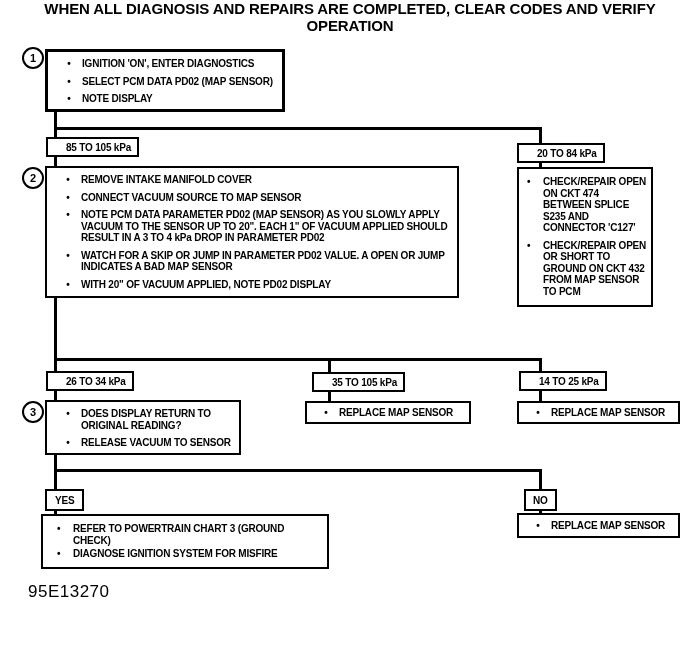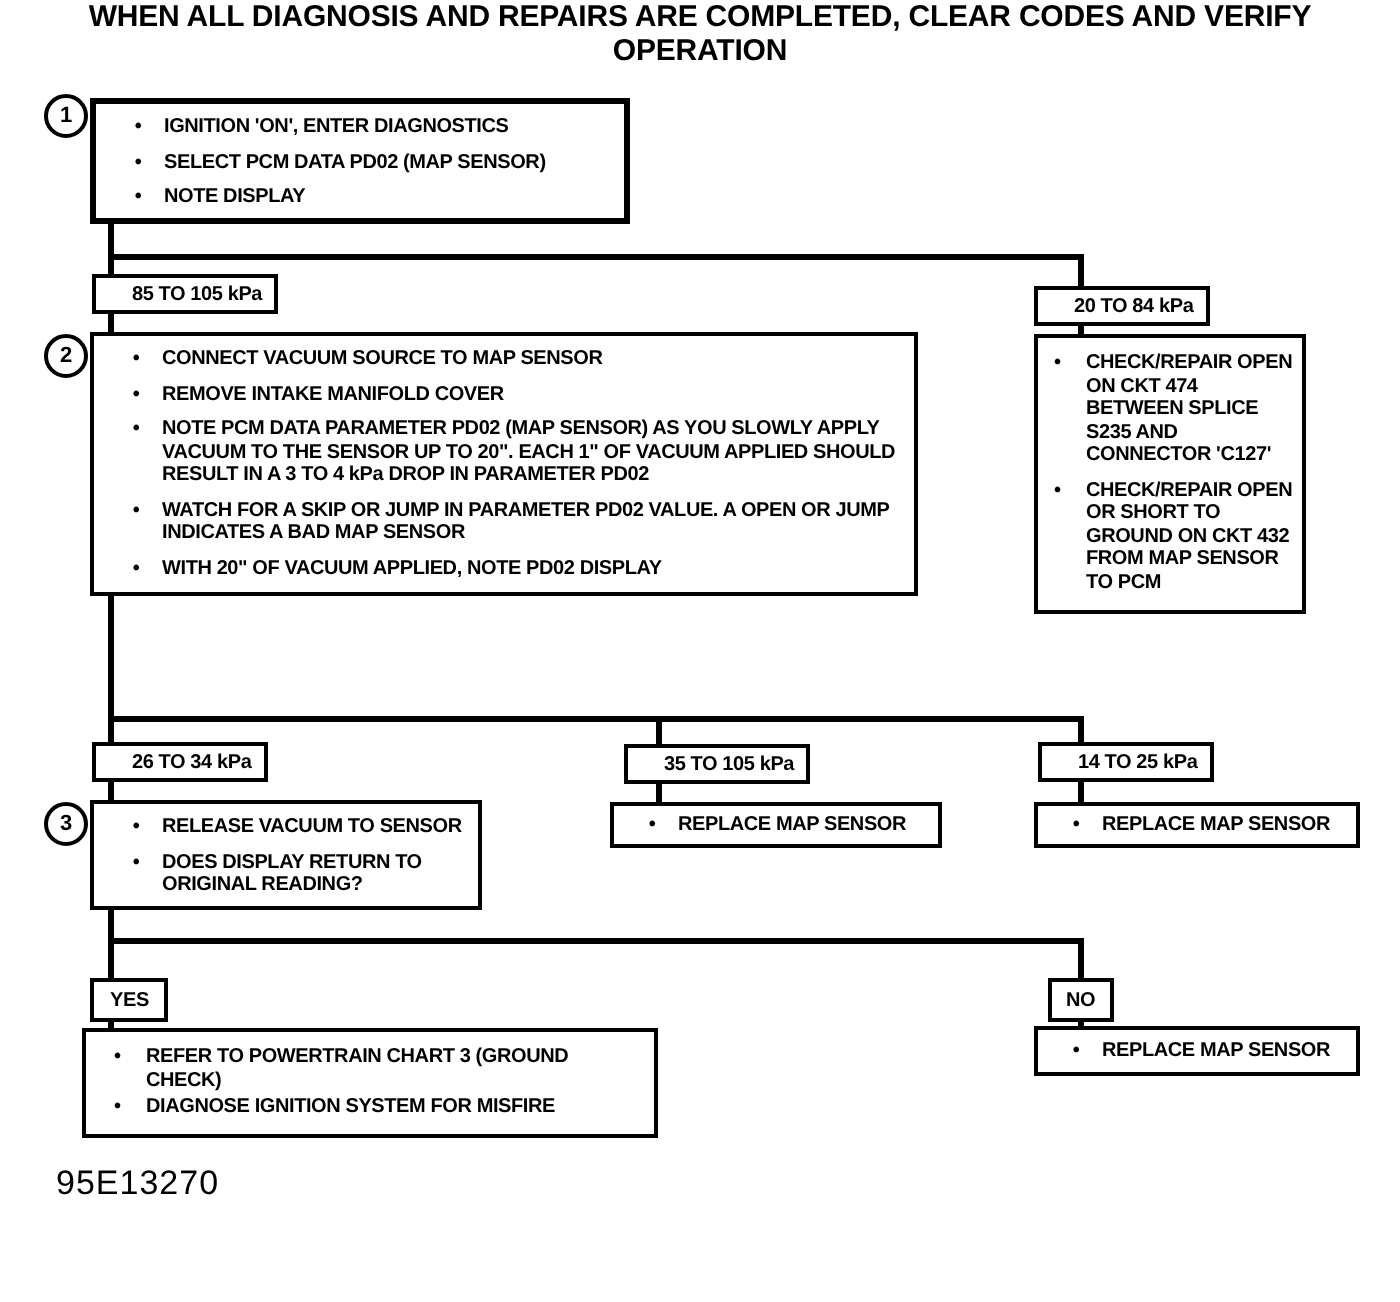--- a/index.html
+++ b/index.html
@@ -73,44 +73,44 @@
   <div class="hline" style="left:54px; top:469px; width:488px;"></div>
   <div class="vline" style="left:54px; top:469px; height:23px;"></div>
   <div class="vline" style="left:539px; top:469px; height:23px;"></div>
   <div class="vline" style="left:54px; top:509px; height:10px;"></div>
   <div class="vline" style="left:539px; top:509px; height:9px;"></div>
 
   <div class="circ" style="left:22px; top:47px;">1</div>
   <div class="circ" style="left:22px; top:167px;">2</div>
   <div class="circ" style="left:22px; top:401px;">3</div>
 
-  <div class="box thick" style="left:45px; top:49px; width:270px; min-height:57px;">
+  <div class="box thick" style="left:45px; top:49px; width:240px; min-height:57px;">
     <div class="rows">
       <div class="row">
           <span>IGNITION 'ON', ENTER DIAGNOSTICS</span>
         </div>
       <div class="row">
           <span>SELECT PCM DATA PD02 (MAP SENSOR)</span>
         </div>
       <div class="row">
           <span>NOTE DISPLAY</span>
         </div>
     </div>
   </div>
 
   <div class="tag" style="left:46px; top:137px;">85 TO 105 kPa</div>
   <div class="tag" style="left:517px; top:143px;">20 TO 84 kPa</div>
 
   <div class="box" style="left:45px; top:166px; width:414px; min-height:121px;">
     <div class="rows" style="padding-bottom:6px;">
       <div class="row">
-          <span>CONNECT VACUUM SOURCE TO MAP SENSOR</span>
+          <span>REMOVE INTAKE MANIFOLD COVER</span>
         </div>
       <div class="row">
-          <span>REMOVE INTAKE MANIFOLD COVER</span>
+          <span>CONNECT VACUUM SOURCE TO MAP SENSOR</span>
         </div>
       <div class="row">
           <span>NOTE PCM DATA PARAMETER PD02 (MAP SENSOR) AS YOU SLOWLY APPLY VACUUM TO THE SENSOR UP TO 20".  EACH 1" OF VACUUM APPLIED SHOULD RESULT IN A 3 TO 4 kPa DROP IN PARAMETER PD02</span>
         </div>
       <div class="row">
           <span>WATCH FOR A SKIP OR JUMP IN PARAMETER PD02 VALUE.  A OPEN OR JUMP INDICATES A BAD MAP SENSOR</span>
         </div>
       <div class="row">
           <span>WITH 20" OF VACUUM APPLIED, NOTE PD02 DISPLAY</span>
         </div>
@@ -128,24 +128,24 @@
     </div>
   </div>
 
   <div class="tag" style="left:46px; top:371px;">26 TO 34 kPa</div>
   <div class="tag" style="left:312px; top:372px;">35 TO 105 kPa</div>
   <div class="tag" style="left:519px; top:371px;">14 TO 25 kPa</div>
 
   <div class="box" style="left:45px; top:400px; width:196px; min-height:52px;">
     <div class="rows">
       <div class="row">
-          <span>RELEASE VACUUM TO SENSOR</span>
+          <span>DOES DISPLAY RETURN TO ORIGINAL READING?</span>
         </div>
       <div class="row">
-          <span>DOES DISPLAY RETURN TO ORIGINAL READING?</span>
+          <span>RELEASE VACUUM TO SENSOR</span>
         </div>
     </div>
   </div>
 
   <div class="box" style="left:305px; top:401px; width:166px; min-height:23px;">
     <div class="rows" style="padding:4px 3px 3px 6px;">
       <div class="row">
           <span>REPLACE MAP SENSOR</span>
         </div>
     </div>

